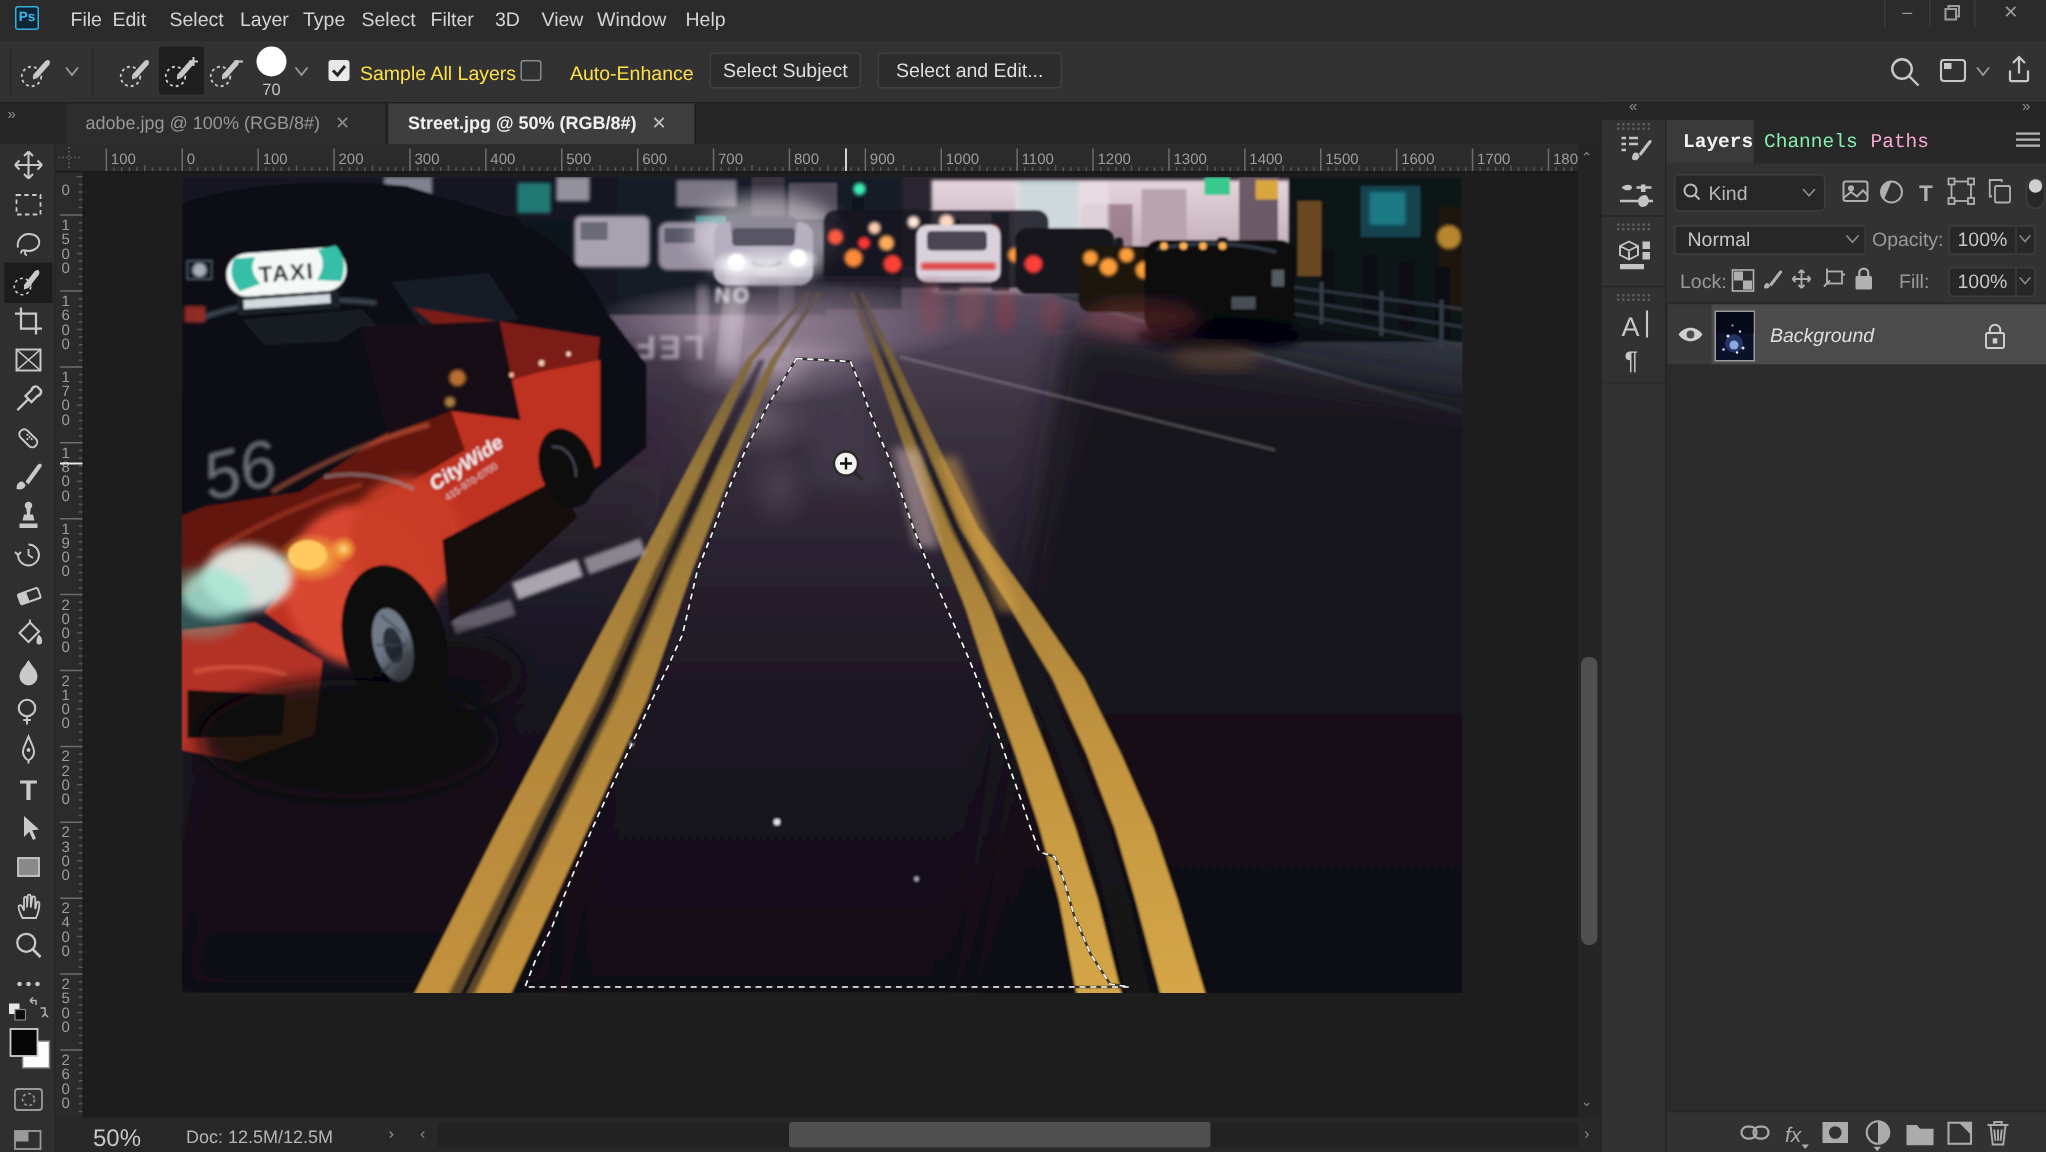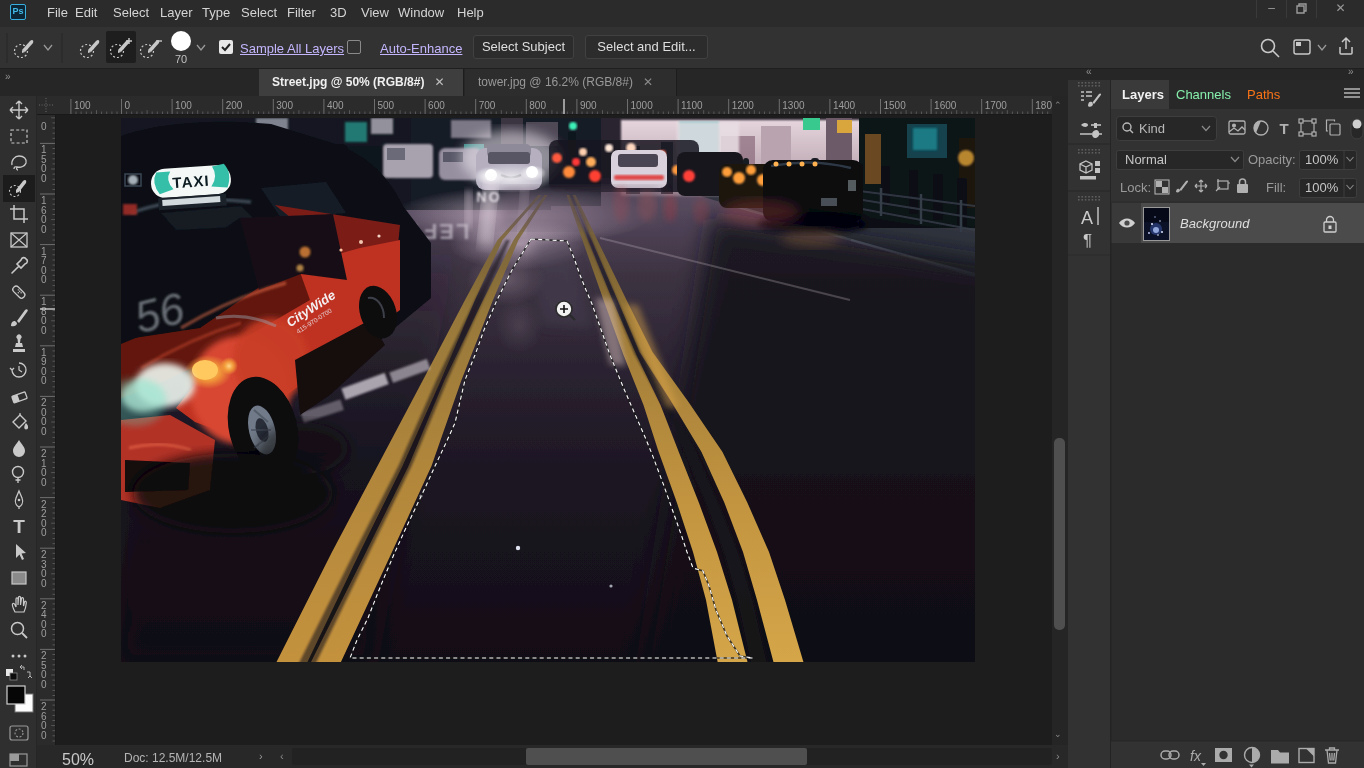--- a/index.html
+++ b/index.html
@@ -15,21 +15,21 @@
   .menu { position:absolute; top:5px; font-size:13px; color:#d4d4d4; }
   .winbtn { position:absolute; top:0; height:18px; width:30px; color:#9b9b9b;
     text-align:center; font-size:12px; line-height:17px; border-left:1px solid #3a3a3a; }
   
   #optbar { left:0; top:27px; width:1364px; height:42px; background:#323232;
     border-bottom:1px solid #1f1f1f; }
   .optbtn { position:absolute; top:35px; height:24px; background:#2c2c2c;
     border:1px solid #414141; border-radius:3px; color:#dfdfdf; font-size:13px;
     text-align:center; line-height:22px; }
   .chk { position:absolute; top:40px; width:14px; height:14px; border-radius:2px; }
-  .chklabel { position:absolute; top:41px; font-size:13px; color:#c4b5fd;text-decoration:underline; }
+  .chklabel { position:absolute; top:41px; font-size:13px; color:#fde047; }
   
   #tabbar { left:0; top:69px; width:1364px; height:27px; background:#262626; }
   .dtab { position:absolute; top:69px; height:27px; font-size:12px; line-height:27px;
     padding-left:13px; background:#2d2d2d; color:#989898; border-right:1px solid #1d1d1d; }
   .dtab .x { margin-left:10px; font-size:12px; color:#8a8a8a; }
   
   #toolbar { left:0; top:96px; width:37px; height:672px; background:#2f2f2f;
     border-right:1px solid #262626; }
   
   #hruler { left:37px; top:96px; width:1015px; height:19px; background:#2b2b2b;
@@ -41,21 +41,21 @@
   #canvas { left:56px; top:115px; width:996px; height:630px; background:#1d1d1d; }
   
   #vsb { left:1052px; top:96px; width:16px; height:649px; background:#252525; }
   #statusbar { left:37px; top:745px; width:1031px; height:23px; background:#282828;
     font-size:12px; color:#c2c2c2; }
   
   #rightcol { left:1068px; top:69px; width:296px; height:699px; background:#323232; }
   #iconcol { left:1068px; top:80px; width:43px; height:688px; background:#323232;
     border-right:1px solid #252525; }
   #layersp { left:1111px; top:80px; width:253px; height:688px; background:#323232; }
-  .ptab { position:absolute; top:80px; height:29px; line-height:29px; font-size:13px; }
+  .ptab { position:absolute; top:80px; height:29px; line-height:29px; font-size:13px;font-family:Liberation Mono, monospace; }
   svg text { font-family:"Liberation Sans", sans-serif; }
 </style>
 </head>
 <body>
 <div id="stage">
 
   <div class="abs" id="menubar"></div>
   <div class="abs" id="pslogo">Ps</div>
   <div class="menu" style="left:47px">File</div>
   <div class="menu" style="left:75px">Edit</div>
@@ -121,22 +121,22 @@
         <path d="M3 7 L6 10 L11 4" stroke="#222" stroke-width="2" fill="none"></path>
       </svg></div>
   <div class="chklabel" style="left:240px">Sample All Layers</div>
   <div class="chk" style="left:347px;border:1px solid #8a8a8a;background:transparent"></div>
   <div class="chklabel" style="left:380px">Auto-Enhance</div>
   <div class="optbtn" style="left:473px;width:101px">Select Subject</div>
   <div class="optbtn" style="left:585px;width:123px">Select and Edit...</div>
 
   <div class="abs" id="tabbar"></div>
   <div class="abs" style="left:5px;top:71px;color:#8f8f8f;font-size:10px">»</div>
+  <div class="dtab" style="left:44px;width:214px">adobe.jpg @ 100% (RGB/8#)<span class="x">✕</span></div>
   <div class="dtab" style="left:259px;width:205px;background:#3e3e3e;color:#f0f0f0;font-weight:bold">Street.jpg @ 50% (RGB/8#)<span class="x" style="font-weight:normal;color:#c0c0c0">✕</span></div>
-  <div class="dtab" style="left:465px;width:212px">tower.jpg @ 16.2% (RGB/8#)<span class="x">✕</span></div>
 
   <div class="abs" id="toolbar"></div>
   <svg width="37" height="672" style="position:absolute;left:0;top:96px">
 <g transform="translate(9,4)">
         <path d="M10 1 L10 19 M1 10 L19 10 M10 1 l-3 3 M10 1 l3 3 M10 19 l-3 -3 M10 19 l3 -3 M1 10 l3 -3 M1 10 l3 3 M19 10 l-3 -3 M19 10 l-3 3" stroke="#c9c9c9" stroke-width="1.4" fill="none"></path>
       </g>
 <g transform="translate(9,30)">
         <rect x="2" y="4" width="16" height="13" fill="none" stroke="#c9c9c9" stroke-width="1.2" stroke-dasharray="3 2.2"></rect>
       </g>
 <g transform="translate(9,56)">
@@ -937,21 +937,21 @@
   <div class="abs" id="rightcol"></div>
   <div class="abs" style="left:1068px;top:69px;width:296px;height:11px;background:#262626"></div>
   <div class="abs" style="left:1086px;top:66px;color:#909090;font-size:10px">«</div>
   <div class="abs" style="left:1348px;top:66px;color:#909090;font-size:10px">»</div>
   <div class="abs" id="iconcol"></div>
   <div class="abs" id="layersp"></div>
   <div class="abs" id="paneltabs" style="left:1111px;top:80px;width:253px;height:29px;background:#282828"></div>
   <div class="abs" style="left:1111px;top:80px;width:58px;height:29px;background:#3a3a3a"></div>
   <div class="ptab" style="left:1122px;color:#f2f2f2;font-weight:bold">Layers</div>
   <div class="ptab" style="left:1176px;color:#86efac">Channels</div>
-  <div class="ptab" style="left:1247px;color:#f97316">Paths</div>
+  <div class="ptab" style="left:1247px;color:#f9a8d4">Paths</div>
   <svg width="296" height="699" style="position:absolute;left:1068px;top:69px">
 <g stroke="#b5b5b5" stroke-width="1.5">
         <path d="M276 20 h16 M276 24 h16 M276 28 h16"></path>
       </g>
 <g fill="#5d5d5d">
         <rect x="10.0" y="13" width="1.6" height="1.6"></rect>
         <rect x="10.0" y="16" width="1.6" height="1.6"></rect>
         <rect x="13.4" y="13" width="1.6" height="1.6"></rect>
         <rect x="13.4" y="16" width="1.6" height="1.6"></rect>
         <rect x="16.8" y="13" width="1.6" height="1.6"></rect>

